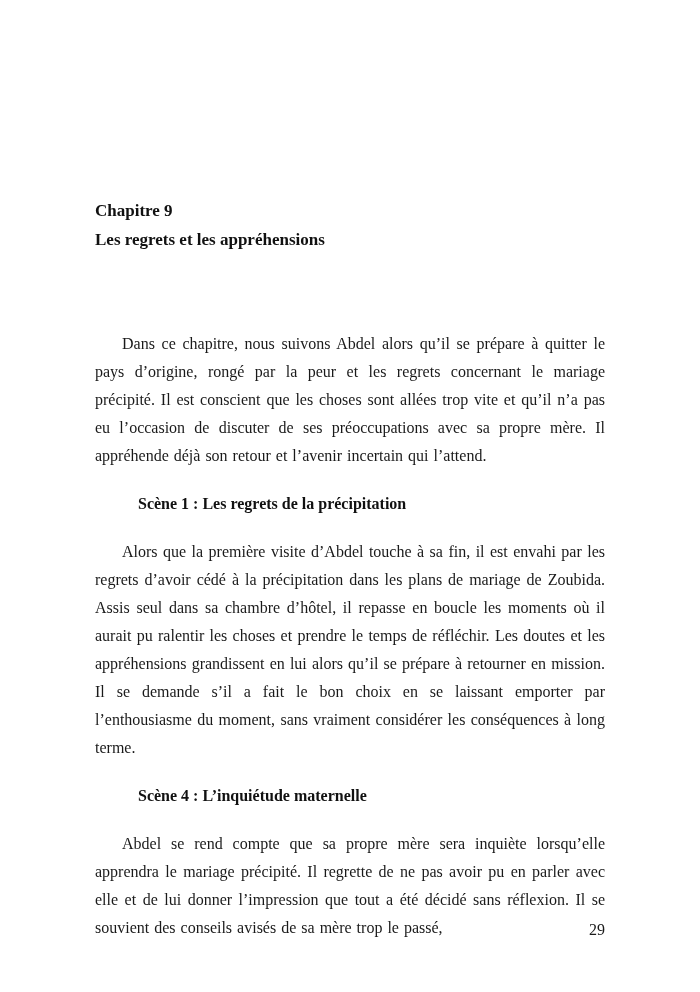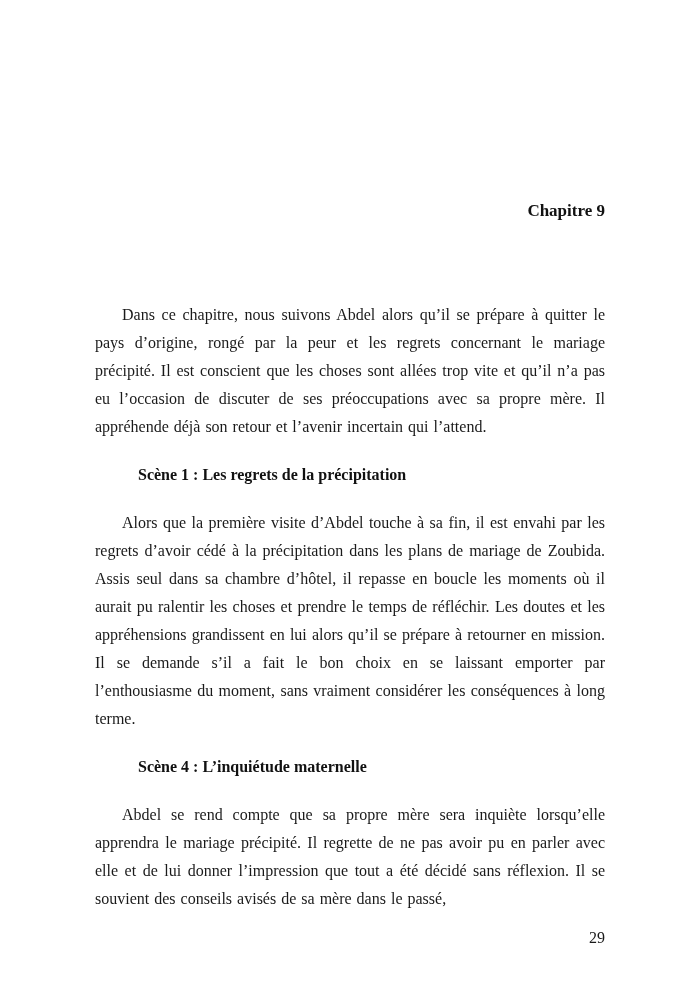--- a/index.html
+++ b/index.html
@@ -17,21 +17,21 @@
     overflow: hidden;
     box-sizing: border-box;
   }
   .content {
     padding: 196px 95px 0 95px;
     box-sizing: border-box;
   }
   .chapter-title,
   .chapter-subtitle {
     margin: 0;
-    text-align: right;
+    text-align: left;
     font-weight: bold;
     font-size: 17px;
     line-height: 29px;
     color: #111111;
   }
   .body-paragraph {
     margin: 0;
     font-size: 16px;
     line-height: 28px;
     text-align: justify;
@@ -49,41 +49,42 @@
     margin-bottom: 20px;
     padding-left: 27px;
     font-weight: bold;
     font-size: 16px;
     line-height: 28px;
     color: #111111;
   }
   .page-number {
     position: absolute;
     right: 95px;
-    bottom: 44px;
+    bottom: 52px;
     font-size: 16px;
     line-height: 20px;
     color: #1a1a1a;
   }
 </style>
 </head>
 <body>
 
 <div class="page">
   <div class="content">
 
     <h1 class="chapter-title">Chapitre 9</h1>
 
+    <h2 class="chapter-subtitle">Les regrets et les appréhensions</h2>
 
     <p class="body-paragraph intro-paragraph">Dans ce chapitre, nous suivons Abdel alors qu’il se prépare à quitter le pays d’origine, rongé par la peur et les regrets concernant le mariage précipité. Il est conscient que les choses sont allées trop vite et qu’il n’a pas eu l’occasion de discuter de ses préoccupations avec sa propre mère. Il appréhende déjà son retour et l’avenir incertain qui l’attend.</p>
 
     <h3 class="scene-heading">Scène 1 : Les regrets de la précipitation</h3>
 
     <p class="body-paragraph">Alors que la première visite d’Abdel touche à sa fin, il est envahi par les regrets d’avoir cédé à la précipitation dans les plans de mariage de Zoubida. Assis seul dans sa chambre d’hôtel, il repasse en boucle les moments où il aurait pu ralentir les choses et prendre le temps de réfléchir. Les doutes et les appréhensions grandissent en lui alors qu’il se prépare à retourner en mission. Il se demande s’il a fait le bon choix en se laissant emporter par l’enthousiasme du moment, sans vraiment considérer les conséquences à long terme.</p>
 
     <h3 class="scene-heading">Scène 4 : L’inquiétude maternelle</h3>
 
-    <p class="body-paragraph">Abdel se rend compte que sa propre mère sera inquiète lorsqu’elle apprendra le mariage précipité. Il regrette de ne pas avoir pu en parler avec elle et de lui donner l’impression que tout a été décidé sans réflexion. Il se souvient des conseils avisés de sa mère dans le passé,</p>
+    <p class="body-paragraph">Abdel se rend compte que sa propre mère sera inquiète lorsqu’elle apprendra le mariage précipité. Il regrette de ne pas avoir pu en parler avec elle et de lui donner l’impression que tout a été décidé sans réflexion. Il se souvient des conseils avisés de sa mère trop le passé,</p>
 
   </div>
 
   <div class="page-number">29</div>
 </div>
 
 </body></html>

